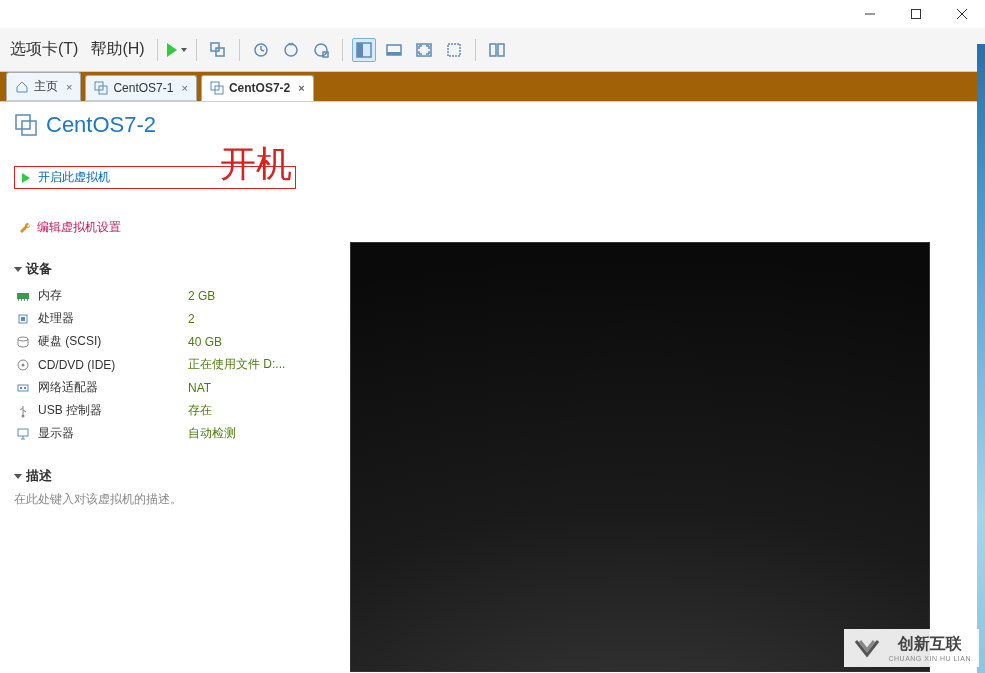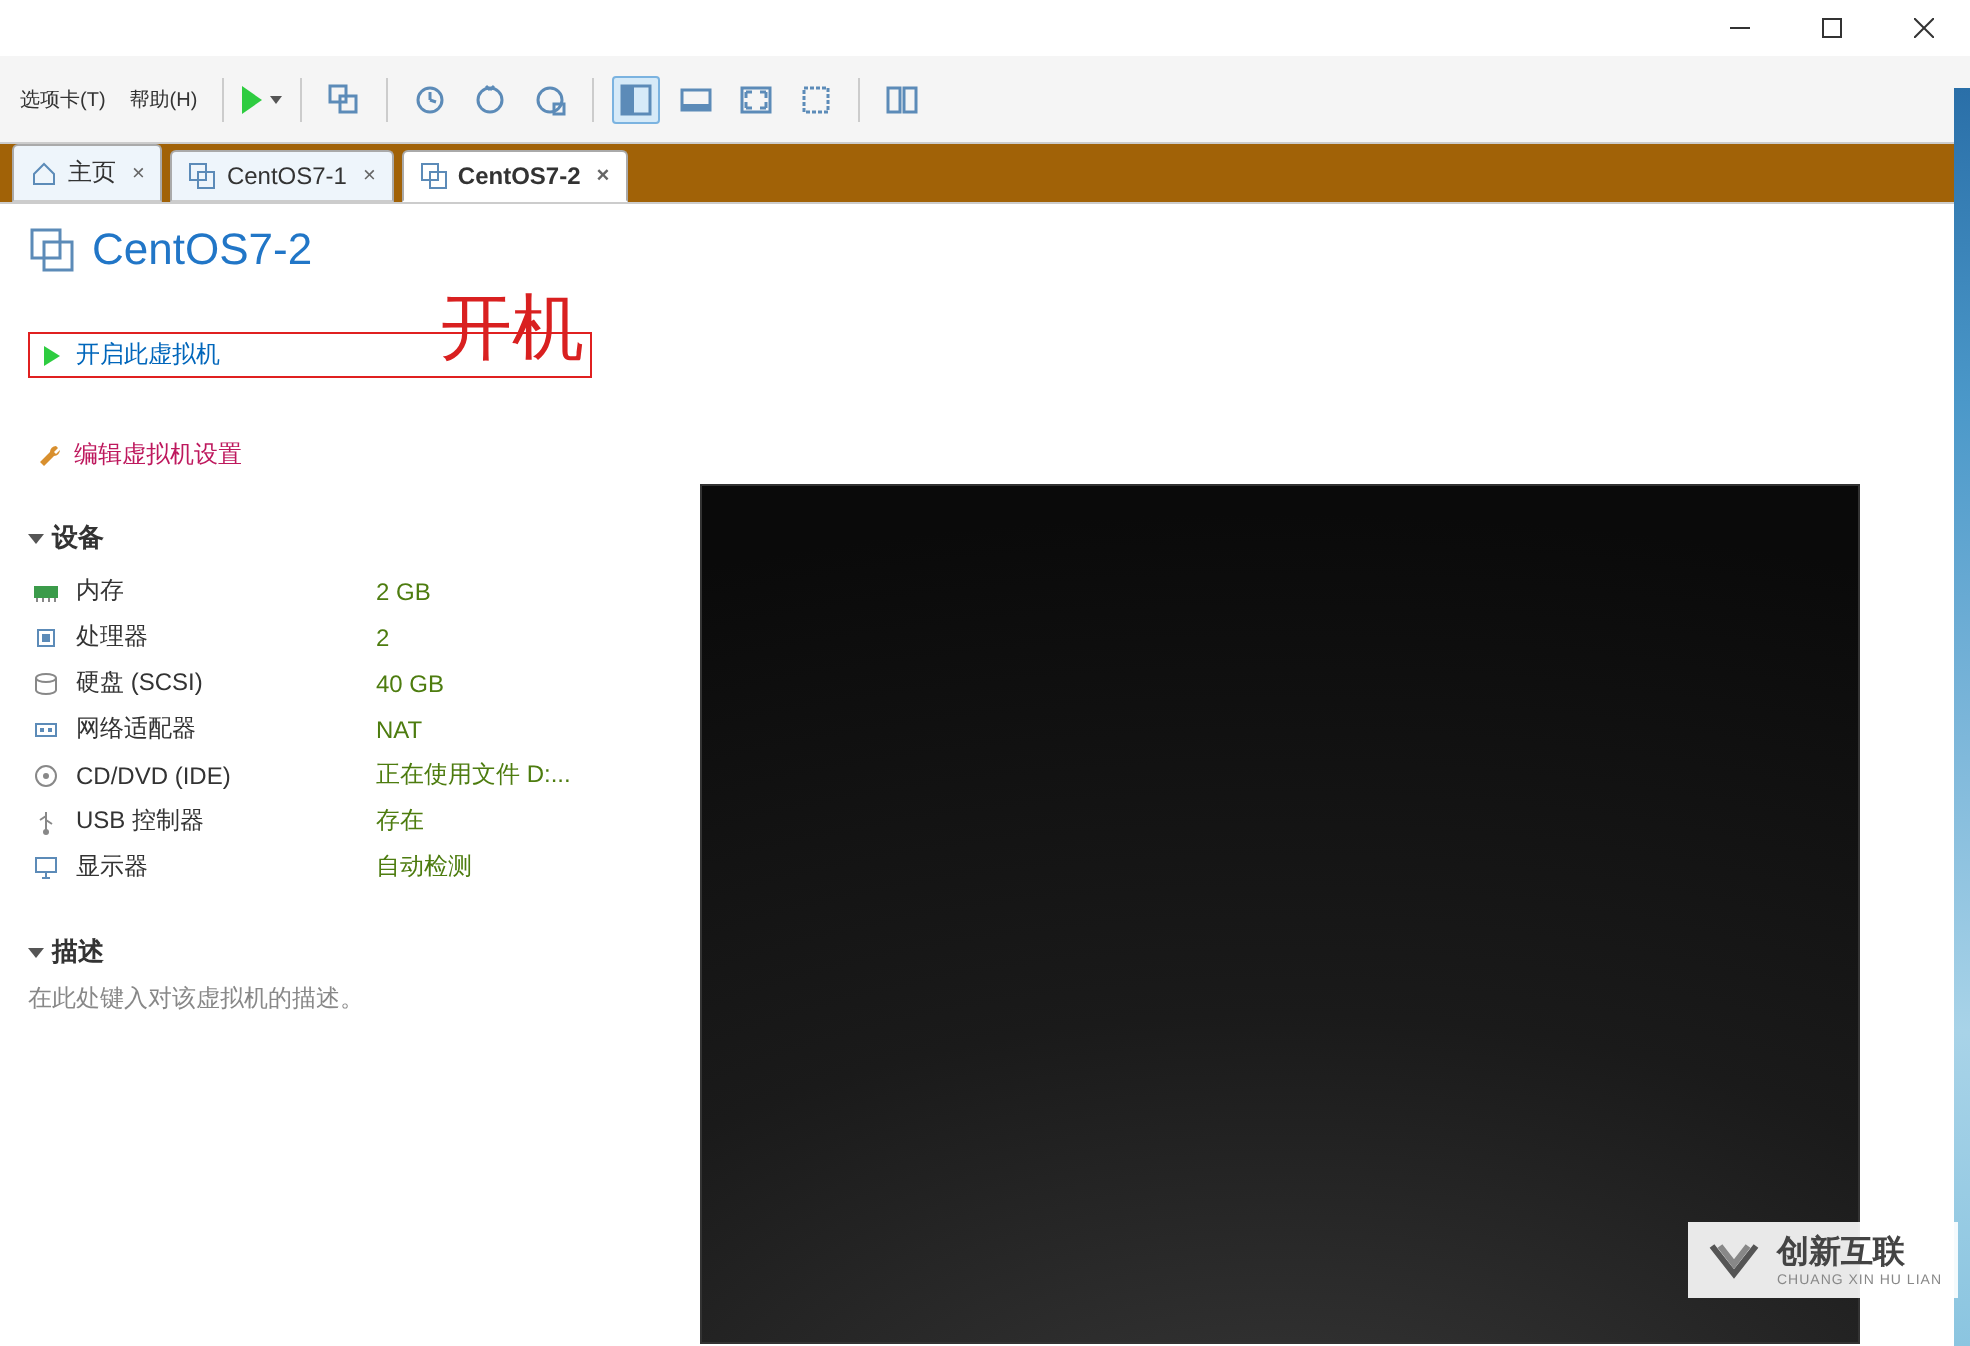--- a/index.html
+++ b/index.html
@@ -5,21 +5,21 @@
 * { margin:0; padding:0; box-sizing:border-box; font-family:"Microsoft YaHei",Tahoma,Arial,sans-serif; }
 body { width:985px; height:673px; background:#fff; overflow:hidden; position:relative; }
 
 
 .win-controls { position:absolute; top:0; right:0; height:28px; display:flex; background:#fff; }
 .win-btn { width:46px; height:28px; display:flex; align-items:center; justify-content:center; color:#333; }
 .win-btn svg { width:10px; height:10px; }
 
 
 .menubar { height:44px; display:flex; align-items:center; padding:0 4px; border-bottom:1px solid #ccc; background:#f5f5f5; }
-.menu-item { padding:4px 6px; font-size:10px; color:#333; }
+.menu-item { padding:4px 6px; font-size:16px; color:#333; }
 .tb-sep { width:1px; height:22px; background:#ccc; margin:0 6px; }
 .tb-btn { width:24px; height:24px; display:flex; align-items:center; justify-content:center; margin:0 3px; border:1px solid transparent; border-radius:2px; }
 .tb-btn.active { border:1px solid #7bb3e0; background:#d6eaf8; }
 .tb-btn svg { width:18px; height:18px; }
 .play-group { display:flex; align-items:center; border:1px solid transparent; padding:1px 2px; border-radius:2px; }
 .play-tri { width:0; height:0; border-left:10px solid #2ecc40; border-top:7px solid transparent; border-bottom:7px solid transparent; }
 .play-arrow { width:0; height:0; border-top:4px solid #555; border-left:3px solid transparent; border-right:3px solid transparent; margin-left:4px; }
 
 
 .tabbar { height:30px; display:flex; align-items:end; padding-left:6px; background:#a16207; border-bottom:1px solid #ccc; }
@@ -53,21 +53,21 @@
 .dev-row .ic { width:18px; display:flex; justify-content:center; margin-right:6px; }
 .dev-row .label { width:150px; }
 .dev-row .value { color:#4d7c0f; }
 .desc-placeholder { font-size:12px; color:#888; margin-top:6px; }
 
 
 .vm-preview { width:580px; height:430px; background:#131313; border:1px solid #333; position:relative; overflow:hidden; }
 .vm-preview::after { content:""; position:absolute; inset:0; background:radial-gradient(ellipse 900px 500px at 50% 120%, #3a3a3a 0%, #1a1a1a 50%, #0a0a0a 100%); }
 
 
-.watermark { position:absolute; right:6px; bottom:24px; display:flex; align-items:center; background:rgba(255,255,255,0.9); padding:4px 8px; }
+.watermark { position:absolute; right:6px; bottom:6px; display:flex; align-items:center; background:rgba(255,255,255,0.9); padding:4px 8px;text-align:center; }
 .wm-logo { width:30px; height:30px; margin-right:6px; display:flex; align-items:center; justify-content:center; }
 .wm-text { font-size:16px; font-weight:bold; color:#444; }
 .wm-sub { font-size:7px; color:#888; letter-spacing:0.5px; }
 
 
 .right-edge { position:absolute; right:0; top:44px; bottom:0; width:8px;
   background:linear-gradient(to bottom,#2a6fa8,#4b98c9,#7ab5d9,#a8d3e8,#8bc5e0); }
 
 .icon-stroke { stroke:#5c8bb8; stroke-width:1.5; fill:none; }
 .icon-fill { fill:#5c8bb8; }
@@ -249,37 +249,37 @@
               <ellipse cx="7" cy="4" rx="5" ry="2" fill="none" stroke="#888"></ellipse>
               <path d="M2 4v6a5 2 0 0010 0V4" fill="none" stroke="#888"></path>
             </svg>
           </div>
           <div class="label">硬盘 (SCSI)</div>
           <div class="value">40 GB</div>
         </div>
         <div class="dev-row">
           <div class="ic">
             <svg width="14" height="14" viewBox="0 0 14 14">
+              <circle cx="7" cy="7" r="5" fill="none" stroke="#888"></circle>
+              <circle cx="7" cy="7" r="1.5" fill="#888"></circle>
+            </svg>
+          </div>
+          <div class="label">CD/DVD (IDE)</div>
+          <div class="value">正在使用文件 D:...</div>
+        </div>
+        <div class="dev-row">
+          <div class="ic">
+            <svg width="14" height="14" viewBox="0 0 14 14">
               <rect x="2" y="4" width="10" height="6" fill="none" stroke="#5c8bb8"></rect>
               <rect x="4" y="6" width="2" height="2" fill="#5c8bb8"></rect>
               <rect x="8" y="6" width="2" height="2" fill="#5c8bb8"></rect>
             </svg>
           </div>
           <div class="label">网络适配器</div>
           <div class="value">NAT</div>
-        </div>
-        <div class="dev-row">
-          <div class="ic">
-            <svg width="14" height="14" viewBox="0 0 14 14">
-              <circle cx="7" cy="7" r="5" fill="none" stroke="#888"></circle>
-              <circle cx="7" cy="7" r="1.5" fill="#888"></circle>
-            </svg>
-          </div>
-          <div class="label">CD/DVD (IDE)</div>
-          <div class="value">正在使用文件 D:...</div>
         </div>
         <div class="dev-row">
           <div class="ic">
             <svg width="14" height="14" viewBox="0 0 14 14">
               <path d="M7 2v10M7 4l-3 2M7 6l3 2" stroke="#888" fill="none"></path>
               <circle cx="7" cy="12" r="1.5" fill="#888"></circle>
             </svg>
           </div>
           <div class="label">USB 控制器</div>
           <div class="value">存在</div>

